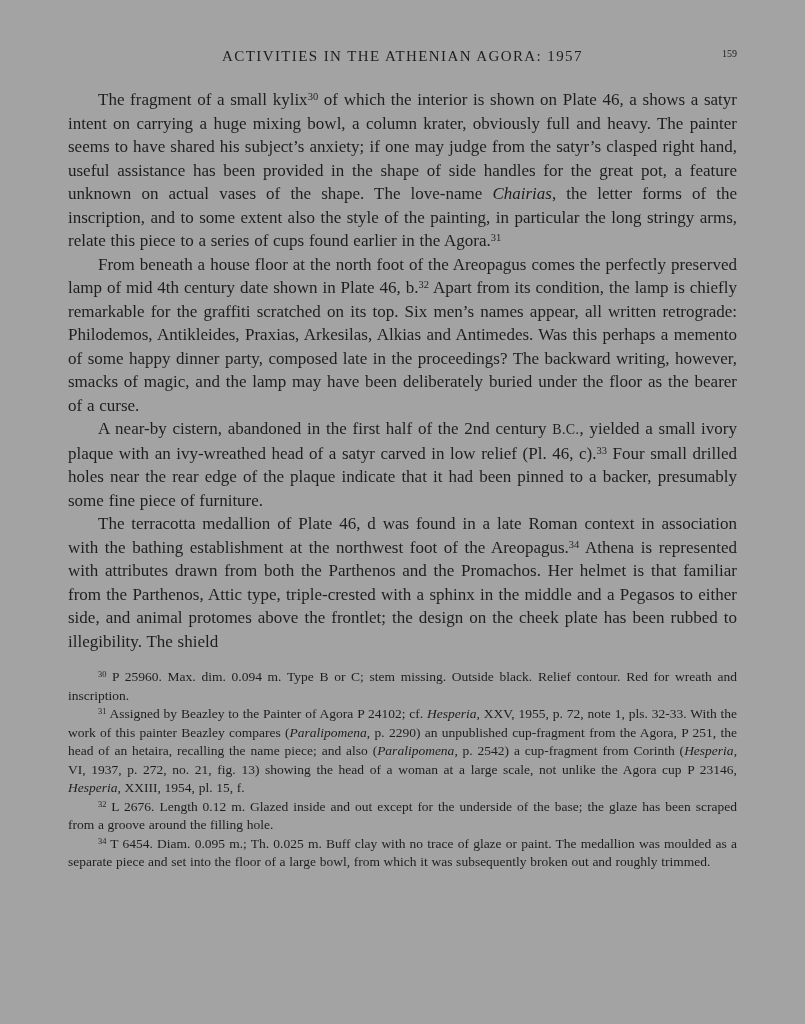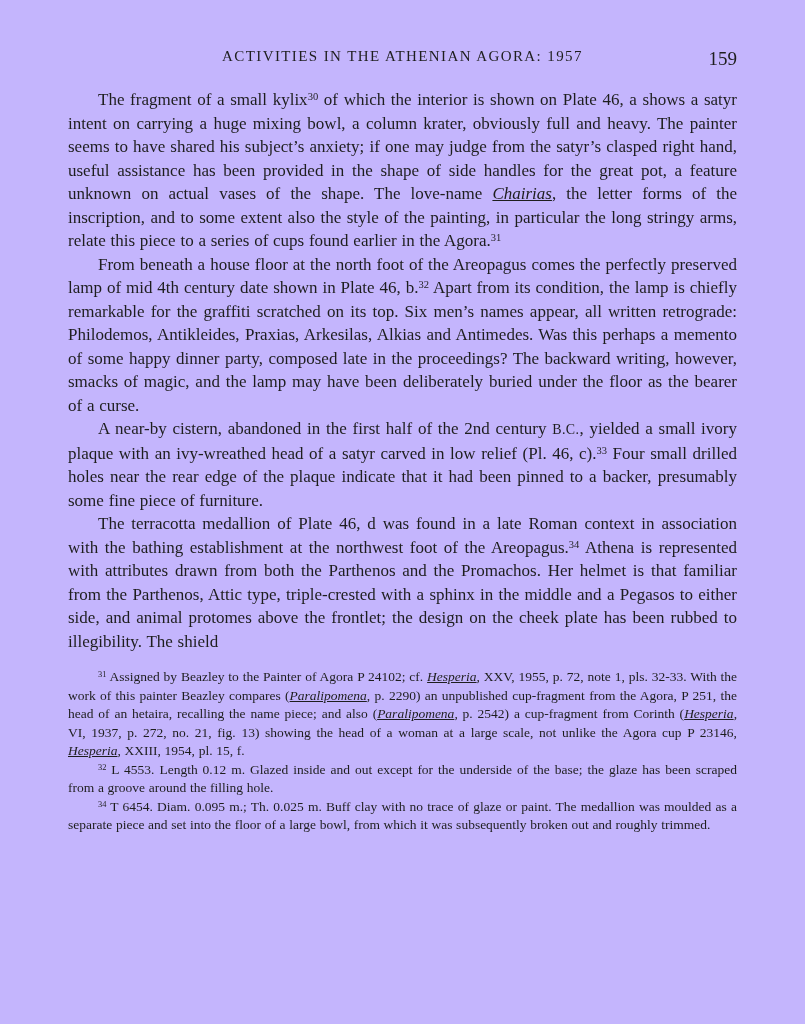--- a/index.html
+++ b/index.html
@@ -5,42 +5,42 @@
   html, body {
     margin: 0;
     padding: 0;
     background: #faf9f6;
   }
   .page {
     position: relative;
     width: 805px;
     height: 1024px;
     box-sizing: border-box;
-    background: #c4b5fd;
+    background: #a3a3a3;
     color: #1e1e1e;
     font-family: "Liberation Serif", "DejaVu Serif", serif;
     padding: 48px 68px 8px 68px;
     overflow: hidden;
   }
   .page-header {
     position: relative;
     height: 20px;
     margin-bottom: 20px;
   }
   .running-title {
     text-align: center;
     font-size: 15px;
     letter-spacing: 1.4px;
     white-space: nowrap;
   }
   .page-number {
     position: absolute;
     right: 0;
     top: 0;
-    font-size: 19px;
+    font-size: 10px;
     text-align: center;
   }
   .body-text {
     
   }
   .para {
     margin: 0;
     font-size: 17px;
     line-height: 23.5px;
     text-align: justify;
@@ -57,21 +57,20 @@
   }
   sup {
     font-size: 62%;
     line-height: 0;
     vertical-align: baseline;
     position: relative;
     top: -0.45em;
   }
   i {
     font-style: italic;
-    text-decoration: underline;
   }
   .sc {
     font-size: 0.82em;
     letter-spacing: 0.4px;
     font-family: Liberation Serif, serif;
   }
   .footnotes {
     margin-top: 15px;
     font-size: 13.5px;
     line-height: 18.5px;
@@ -98,18 +97,19 @@
 
 
     <p class="para"><span>From beneath a house floor at the north foot of the Areopagus comes the perfectly preserved lamp of mid 4th century date shown in Plate 46, b.</span><sup>32</sup><span> Apart from its condition, the lamp is chiefly remarkable for the graffiti scratched on its top. Six men’s names appear, all written retrograde: Philodemos, Antikleides, Praxias, Arkesilas, Alkias and Antimedes. Was this perhaps a memento of some happy dinner party, composed late in the proceedings? The backward writing, however, smacks of magic, and the lamp may have been deliberately buried under the floor as the bearer of a curse.</span></p>
 
     <p class="para"><span>A near-by cistern, abandoned in the first half of the 2nd century </span><span class="sc">B.C.</span><span>, yielded a small ivory plaque with an ivy-wreathed head of a satyr carved in low relief (Pl. 46, c).</span><sup>33</sup><span> Four small drilled holes near the rear edge of the plaque indicate that it had been pinned to a backer, presumably some fine piece of furniture.</span></p>
 
     <p class="para"><span>The terracotta medallion of Plate 46, d was found in a late Roman context in association with the bathing establishment at the northwest foot of the Areopagus.</span><sup>34</sup><span> Athena is represented with attributes drawn from both the Parthenos and the Promachos. Her helmet is that familiar from the Parthenos, Attic type, triple-crested with a sphinx in the middle and a Pegasos to either side, and animal protomes above the frontlet; the design on the cheek plate has been rubbed to illegibility. The shield</span></p>
   </div>
 
   <div class="footnotes">
+    <p class="footnote"><sup>30</sup><span> P 25960.  Max. dim. 0.094 m.  Type B or C; stem missing.  Outside black.  Relief contour. Red for wreath and inscription.</span></p>
     <p class="footnote"><sup>31</sup><span> Assigned by Beazley to the Painter of Agora P 24102; cf. </span><i>Hesperia</i><span>, XXV, 1955, p. 72, note 1, pls. 32-33.  With the work of this painter Beazley compares (</span><i>Paralipomena</i><span>, p. 2290) an unpublished cup-fragment from the Agora, P 251, the head of an hetaira, recalling the name piece; and also (</span><i>Paralipomena</i><span>, p. 2542) a cup-fragment from Corinth (</span><i>Hesperia</i><span>, VI, 1937, p. 272, no. 21, fig. 13) showing the head of a woman at a large scale, not unlike the Agora cup P 23146, </span><i>Hesperia</i><span>, XXIII, 1954, pl. 15, f.</span></p>
-    <p class="footnote"><sup>32</sup><span> L 4553.  Length 0.12 m.  Glazed inside and out except for the underside of the base; the glaze has been scraped from a groove around the filling hole.</span></p>
+    <p class="footnote"><sup>32</sup><span> L 2676.  Length 0.12 m.  Glazed inside and out except for the underside of the base; the glaze has been scraped from a groove around the filling hole.</span></p>
     <p class="footnote"><sup>34</sup><span> T 6454.  Diam. 0.095 m.;  Th. 0.025 m.  Buff clay with no trace of glaze or paint.  The medallion was moulded as a separate piece and set into the floor of a large bowl, from which it was subsequently broken out and roughly trimmed.</span></p>
   </div>
 
 </div>
 
 </body></html>

